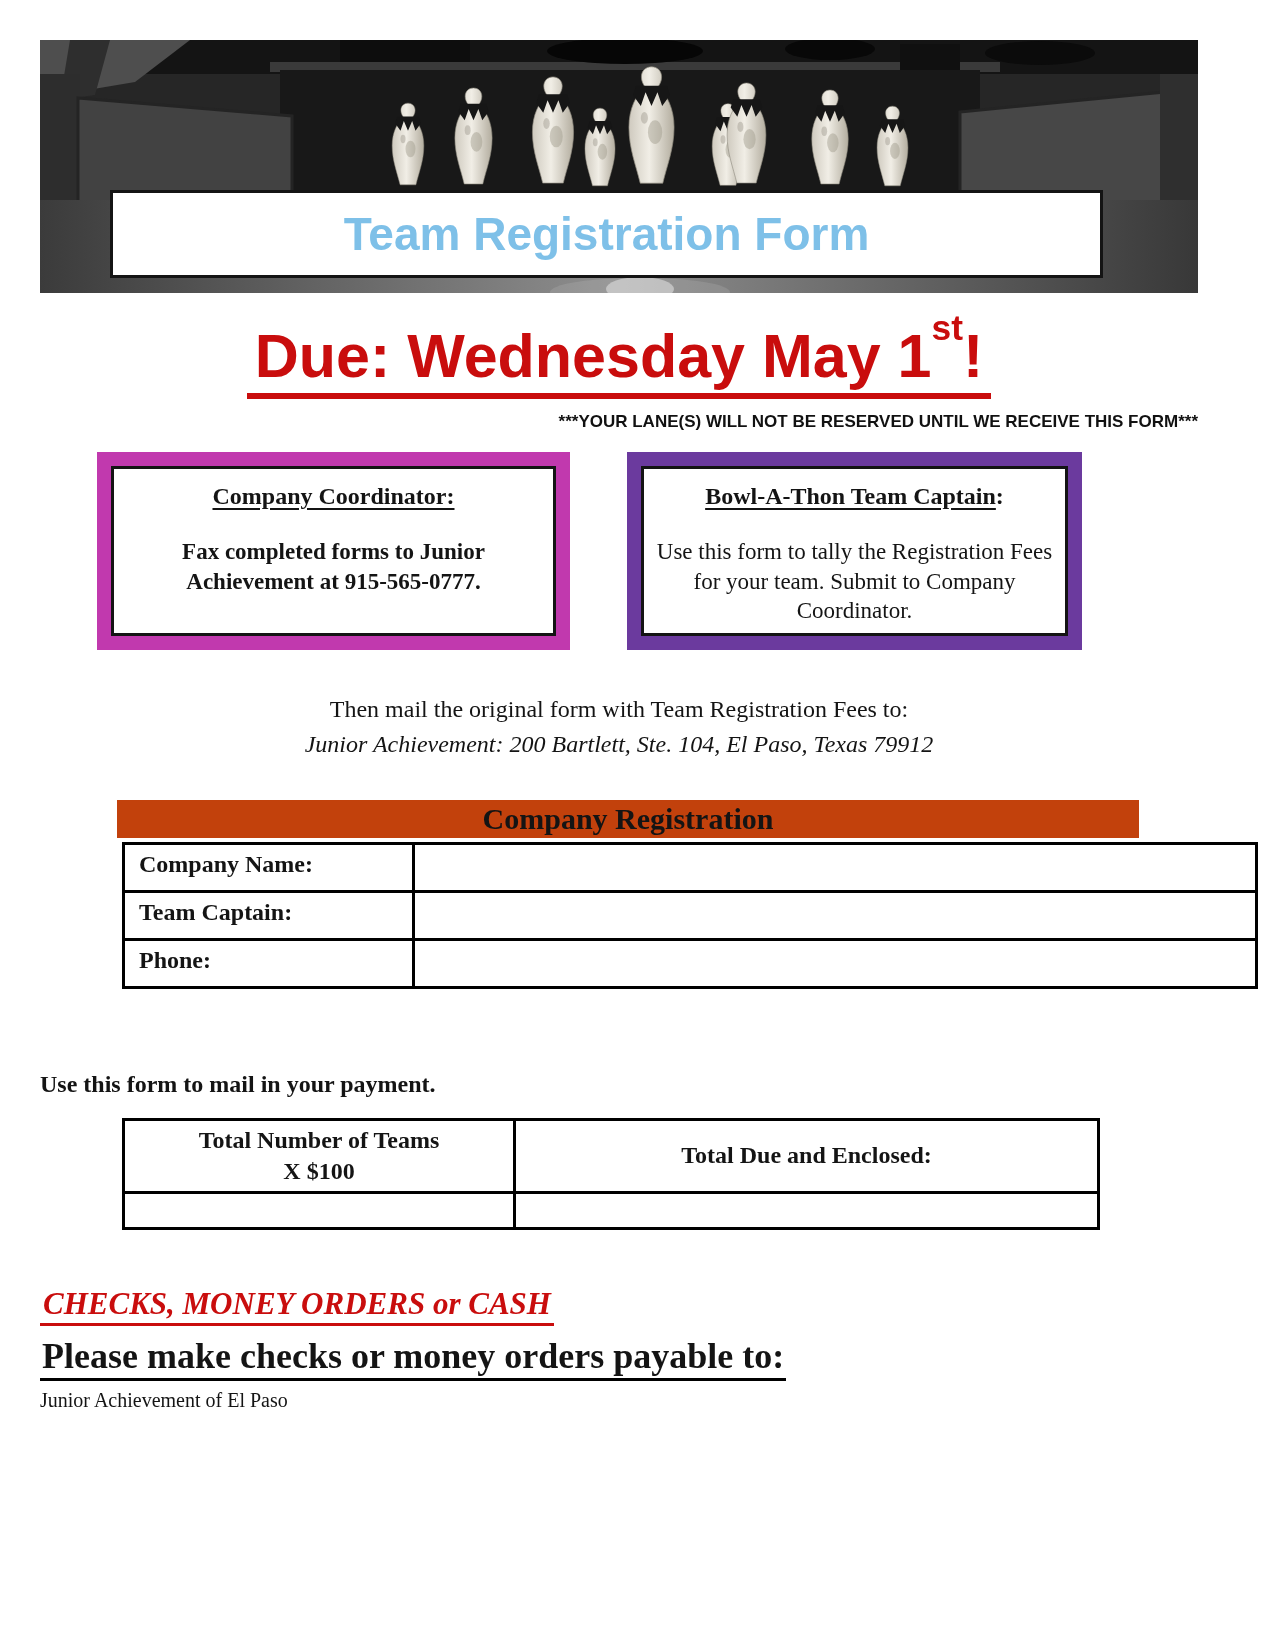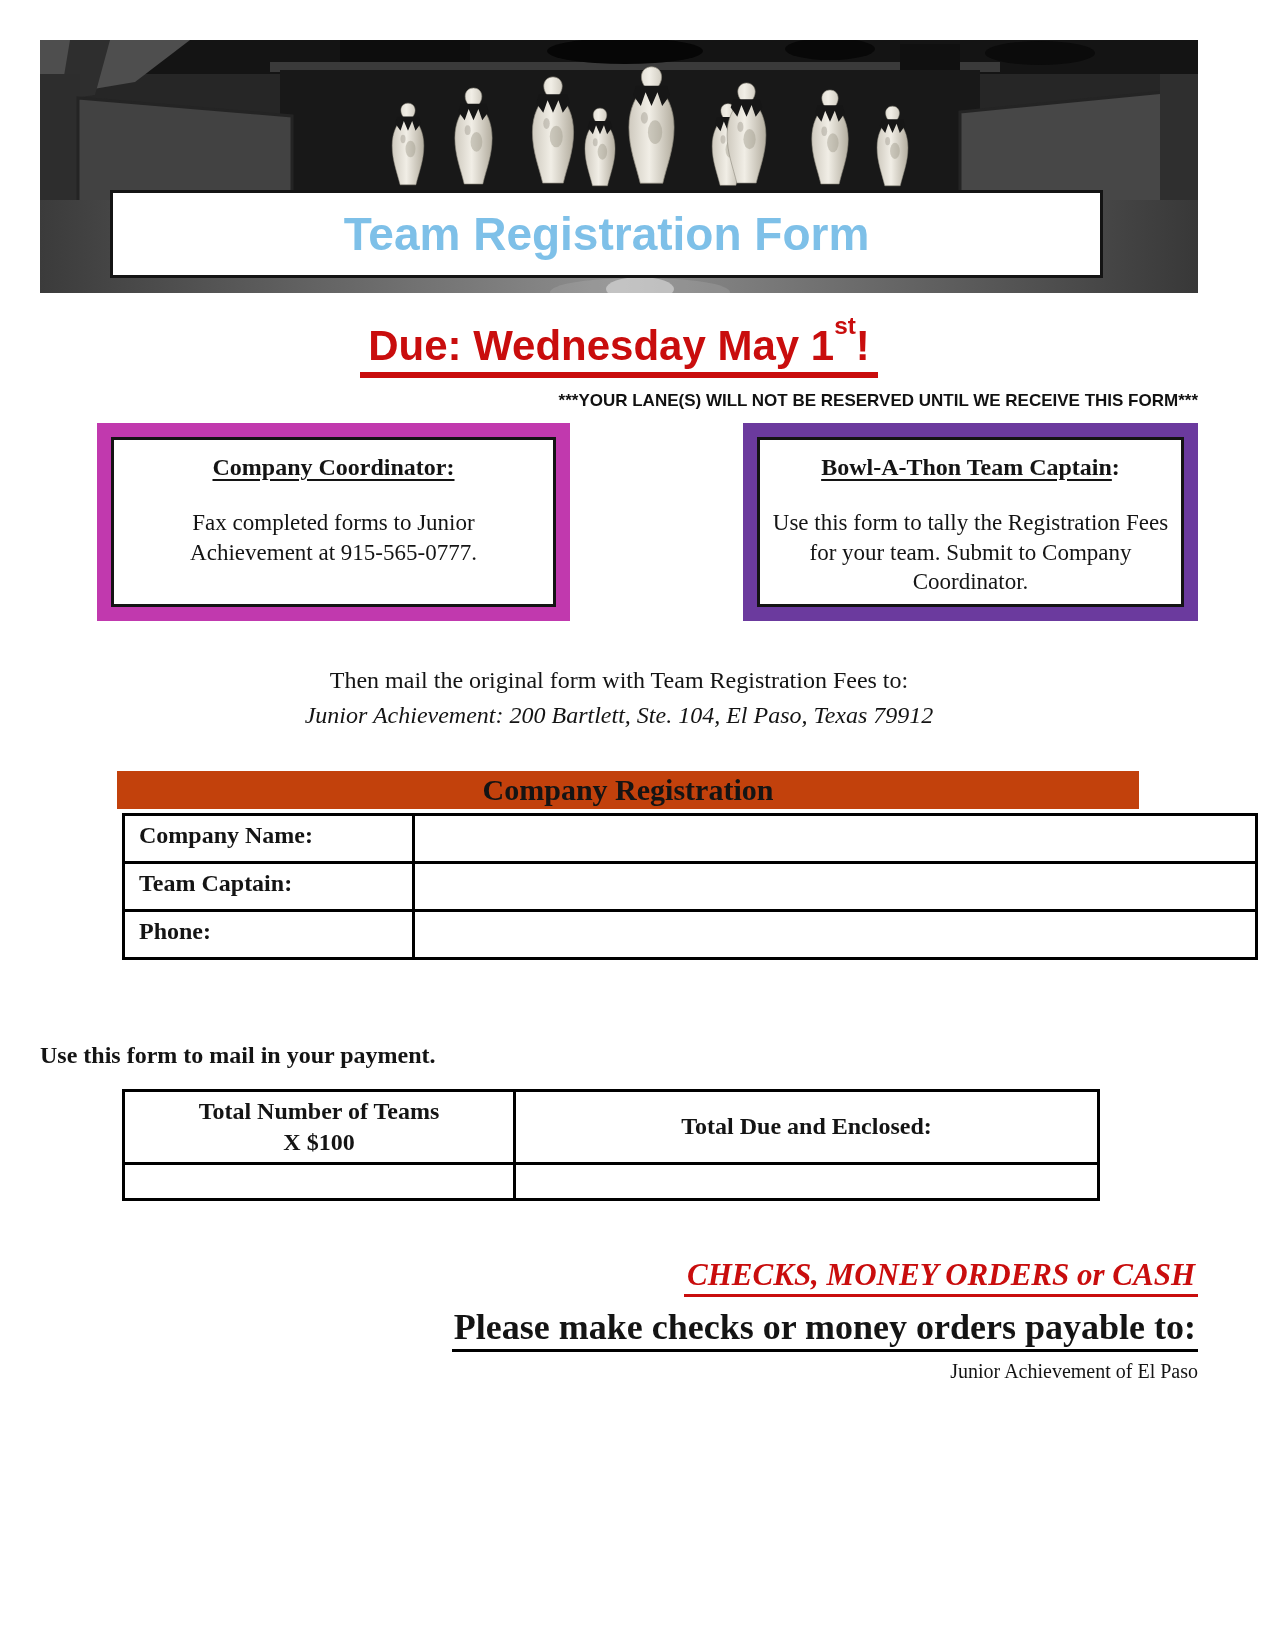--- a/index.html
+++ b/index.html
@@ -13,37 +13,37 @@
                background:#ffffff; border:3px solid #141414;
                display:flex; align-items:center; justify-content:center; }
   .title-box span { font-family:"Liberation Sans", sans-serif; font-weight:bold;
                     font-size:46px; letter-spacing:0px; color:#7ec0e8; }
 
   
   .content { width:1158px; margin-left:40px; }
 
   .due { margin-top:30px; text-align:center; }
   .due-text { display:inline-block; font-family:"Liberation Sans", sans-serif; font-weight:700;
-              font-size:42px; line-height:1.1; color:#c90d0d;
+              font-size:61px; line-height:1.1; color:#c90d0d;
               border-bottom:6px solid #c90d0d; padding:0 8px 3px 8px; }
   .due-text sup { font-size:0.58em; position:relative; top:-0.45em; }
 
   .warning { margin-top:13px; text-align:right; font-family:"Liberation Sans", sans-serif;
              font-weight:700; font-size:17px; color:#111; }
 
-  .boxes { display:flex; margin-top:12px; margin-left:57px;justify-content:space-between; }
+  .boxes { display:flex; margin-top:20px; margin-left:57px; }
   .box { height:198px; }
   .box-coordinator { width:473px; border:14px solid #c139ae; margin-right:57px; }
   .box-captain    { width:455px; border:14px solid #6b3a9e; }
   .box-inner { width:100%; height:100%; border:3px solid #141414; background:#fff;
                text-align:center; padding-top:14px; }
   .box-heading { font-weight:bold; font-size:24px; }
   .box-heading .u { text-decoration:underline; text-decoration-thickness:2px; text-underline-offset:4px; }
   .box-body { margin-top:27px; font-size:23px; line-height:1.28; }
-  .box-coordinator .box-body { padding:0 60px; }
+  .box-coordinator .box-body { padding:0 60px;font-weight:bold; }
   .box-captain .box-body { padding:0 10px; }
 
   .mail { margin-top:42px; text-align:center; font-size:24px; line-height:1.45; }
   .mail-line2 { font-style:italic; }
 
   .reg-header { margin:38px 0 0 77px; width:1022px; height:38px; background:#c2410c;
                 display:flex; align-items:center; justify-content:center; }
   .reg-header span { font-weight:bold; font-size:30px; }
 
   table { border-collapse:collapse; table-layout:fixed; }
@@ -53,21 +53,21 @@
 
   .payment-instruction { margin-top:82px; text-align:left; font-weight:bold; font-size:24px; }
 
   .payment-table { margin:20px 0 0 82px; width:978px; }
   .payment-table td { border:3px solid #000; text-align:center; font-weight:bold;
                       font-size:24px; padding:4px; line-height:1.3; }
   .payment-table .hdr td { height:62px; }
   .payment-table .vals td { height:36px; }
   .payment-table .col-teams { width:391px; }
 
-  .footer { margin-top:56px; text-align:right; }
+  .footer { margin-top:56px; text-align:left; }
   .checks { display:inline-block; font-weight:bold; font-style:italic; font-size:31px;
             color:#c90d0d; border-bottom:3px solid #c90d0d; padding:0 3px 1px 3px; }
   .payable-wrap { margin-top:9px; }
   .payable { display:inline-block; font-weight:bold; font-size:36px;
              border-bottom:3px solid #000; padding:0 2px 1px 2px; }
   .org { margin-top:8px; font-size:20px; }
 </style>
 </head>
 <body>
 

